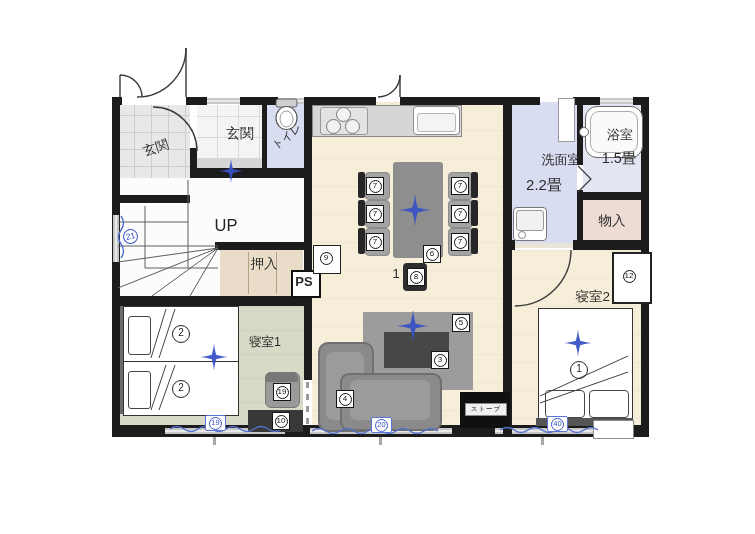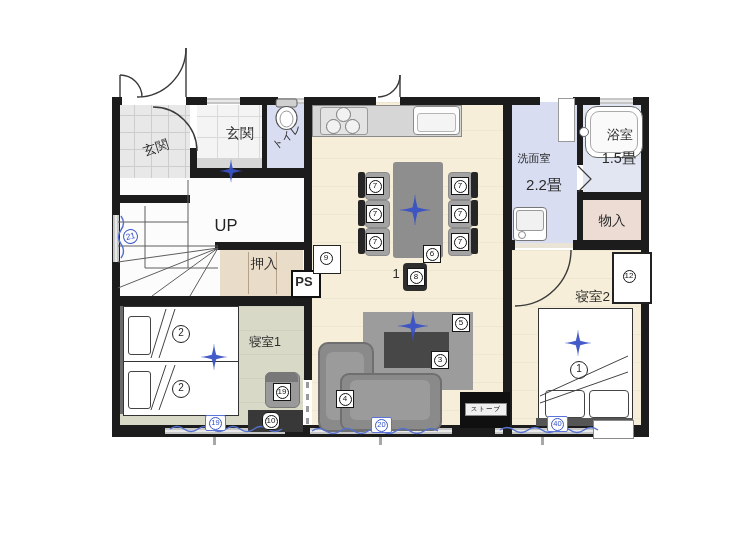--- a/index.html
+++ b/index.html
@@ -236,21 +236,21 @@
       <use href="#star" transform="translate(415,210)"></use>
       <use href="#star" transform="translate(413,326)"></use>
       <use href="#star" transform="translate(214,357) scale(0.85)"></use>
       <use href="#star" transform="translate(578,343) scale(0.85)"></use>
     </g>
   </svg>
 
   <div class="lbl z8" style="left:132px;top:139px;width:48px;font-size:13px;transform:rotate(-18deg);">玄関</div>
   <div class="lbl z8" style="left:215px;top:125px;width:50px;font-size:14px;">玄関</div>
   <div class="lbl z8" style="left:261px;top:129px;width:52px;font-size:11px;transform:rotate(-38deg);">トイレ</div>
-  <div class="lbl z8" style="left:501px;top:151px;width:66px;font-size:11px;">洗面室</div>
+  <div class="lbl z8" style="left:528px;top:151px;width:66px;font-size:13px;">洗面室</div>
   <div class="lbl z8" style="left:511px;top:176px;width:66px;font-size:15px;">2.2畳</div>
   <div class="lbl z8" style="left:597px;top:126px;width:46px;font-size:13px;">浴室</div>
   <div class="lbl z8" style="left:594px;top:149px;width:50px;font-size:14.5px;">1.5畳</div>
   <div class="lbl z8" style="left:583px;top:212px;width:58px;font-size:13.5px;">物入</div>
   <div class="lbl z8" style="left:236px;top:255px;width:56px;font-size:13.5px;">押入</div>
   <div class="lbl z8" style="left:291px;top:274px;width:26px;font-size:13px;font-weight:600;">PS</div>
   <div class="lbl z8" style="left:206px;top:216px;width:40px;font-size:16.5px;color:#222;">UP</div>
   <div class="lbl z8" style="left:240px;top:334px;width:50px;font-size:12.5px;">寝室1</div>
   <div class="lbl z8" style="left:556px;top:288px;width:54px;font-size:13.5px;text-align:right;">寝室2</div>
   <div class="lbl z8" style="left:390px;top:266px;width:12px;font-size:13px;">1</div>
@@ -288,21 +288,21 @@
     </span>
   <span class="badge" style="left:431px;top:351px;">
       <i class="cnum">3</i>
     </span>
   <span class="badge" style="left:336px;top:390px;">
       <i class="cnum">4</i>
     </span>
   <span class="badge" style="left:273px;top:383px;">
       <i class="cnum">19</i>
     </span>
-  <span class="badge" style="left:262px;top:412px;border-radius:6px;">
+  <span class="badge" style="left:272px;top:412px;">
       <i class="cnum">10</i>
     </span>
   <span class="badge" style="left:621px;top:268px;border:none;">
       <i class="cnum">12</i>
     </span>
 
   <span class="circ" style="left:172px;top:325px;">2</span>
   <span class="circ" style="left:172px;top:380px;">2</span>
   <span class="circ" style="left:570px;top:361px;">1</span>
 

